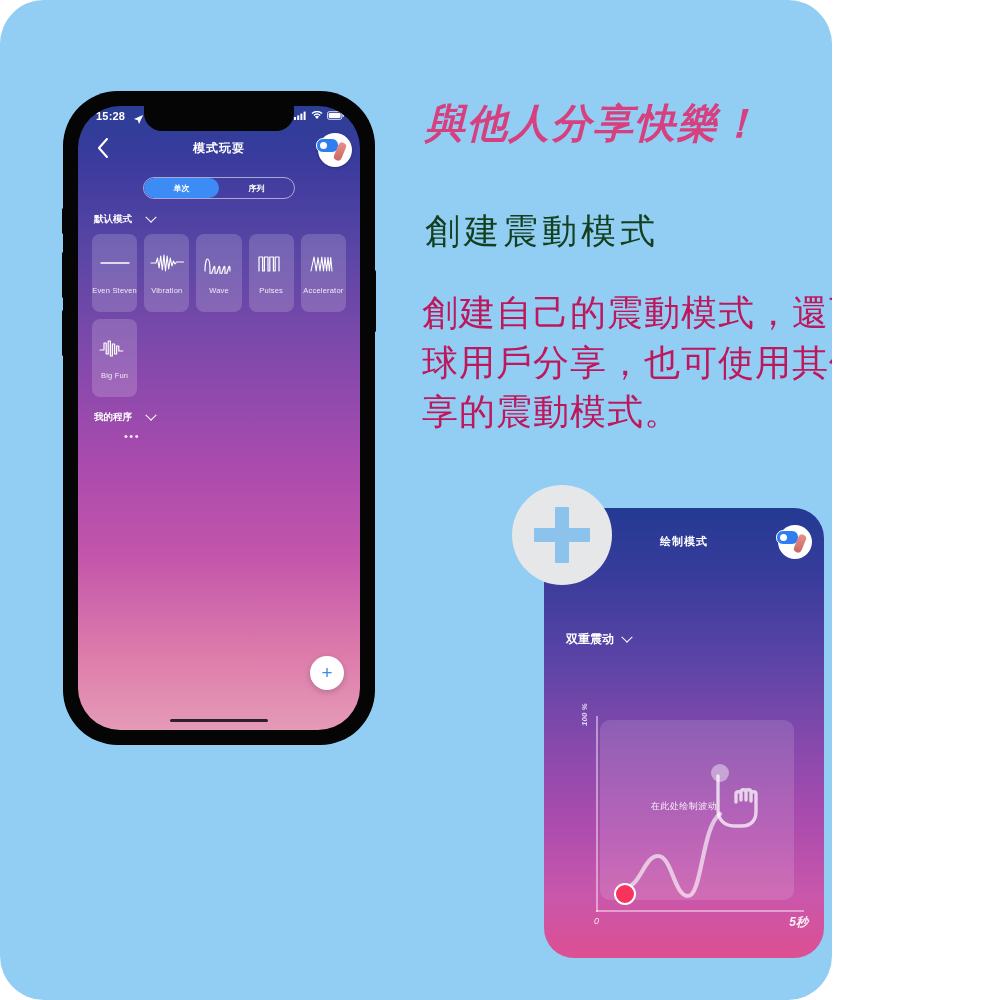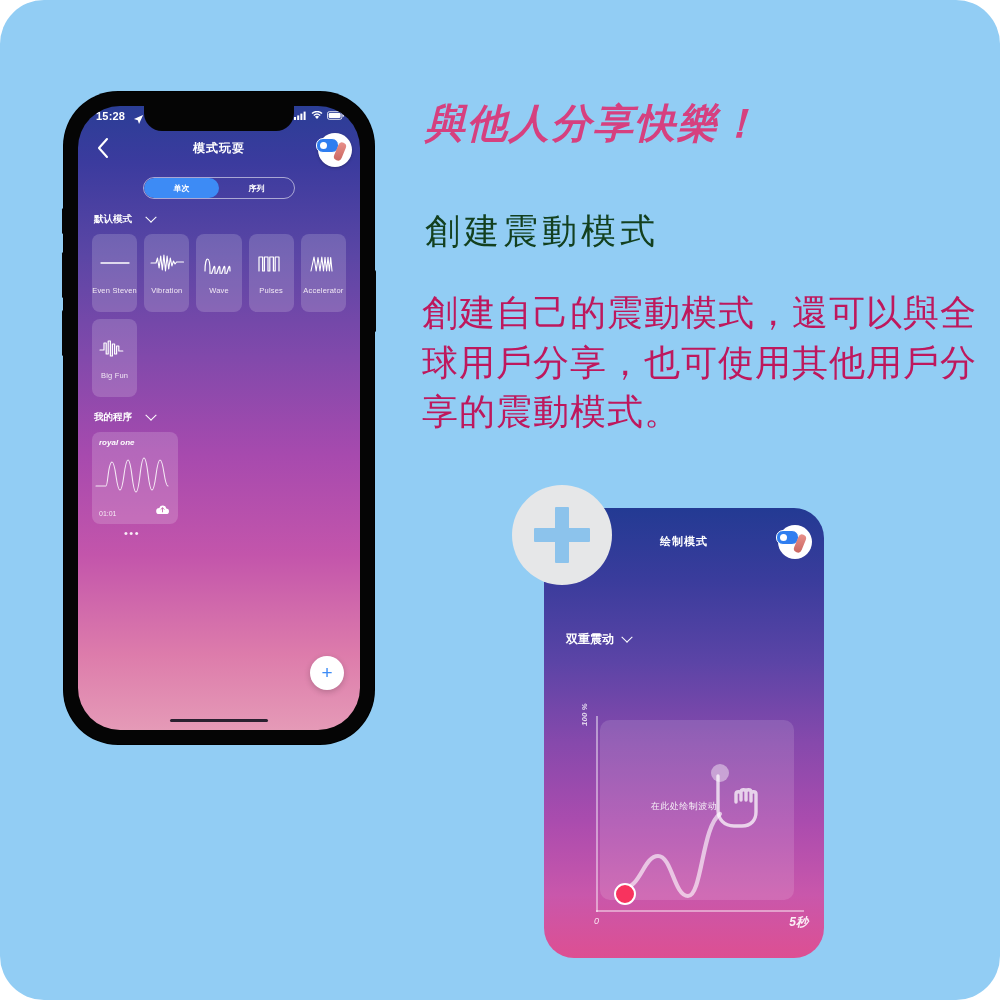--- a/index.html
+++ b/index.html
@@ -1,18 +1,18 @@
 <!DOCTYPE html>
 <html><head>
 <meta charset="utf-8">
 <style>
   html,body{margin:0;padding:0;background:#ffffff;}
   body{width:1000px;height:1000px;font-family:"Liberation Sans","DejaVu Sans",sans-serif;overflow:hidden;}
 
-  .canvas{position:relative;width:1000px;height:1000px;background:#92cdf4;border-radius:44px;overflow:hidden;}
+  .canvas{position:relative;width:832px;height:1000px;background:#92cdf4;border-radius:44px;overflow:hidden;}
 
   
   .phone{position:absolute;left:64px;top:92px;width:310px;height:652px;background:#050505;border-radius:54px;
          box-shadow:0 0 0 1px #000;}
   .phone .screen{position:absolute;left:14px;top:14px;width:282px;height:624px;border-radius:42px;overflow:hidden;
          background:linear-gradient(180deg,#2b3e96 0%,#3b3b9e 9%,#5b46a5 24%,#8149ab 40%,#a74aae 56%,#c355ab 72%,#dd7cab 88%,#e59ab7 100%);}
   .notch{position:absolute;left:50%;transform:translateX(-50%);top:0;width:150px;height:25px;background:#050505;
          border-bottom-left-radius:18px;border-bottom-right-radius:18px;z-index:6;}
   .side-btn{position:absolute;background:#050505;border-radius:2px;}
   .sb1{left:-2px;top:116px;width:3px;height:26px;}
@@ -215,35 +215,20 @@
           </span>
           <span>Big Fun</span>
         </div>
       </div>
 
       <div class="sec">
         <span>我的程序</span>
         <i class="chev"></i>
       </div>
 
-      <div class="prog">
-        <div class="prog-name">royal one</div>
-        <div class="prog-wave">
-          <svg width="86" height="48" viewBox="0 0 86 48">
-            <path d="M4 36 14 36C16 36 16 12 20 12S24 40 28 40 32 10 36 10s4 32 8 32 4-34 8-34 4 32 8 32 4-30 8-30 4 26 8 26" fill="none" stroke="rgba(255,255,255,.85)" stroke-width="1.1" stroke-linecap="round"></path>
-          </svg>
-        </div>
-        <div class="prog-time">01:01</div>
-        <div class="prog-cloud">
-          <svg width="15" height="11" viewBox="0 0 16 12">
-              <path d="M4.3 11h7.6a3 3 0 0 0 .3-6 4 4 0 0 0-7.7-.6A2.9 2.9 0 0 0 4.3 11z" fill="#fff"></path>
-              <path d="M8 8.6V4.2M6.3 5.8 8 4.1l1.7 1.7" stroke="#c769b0" stroke-width="1" fill="none" stroke-linecap="round"></path>
-            </svg>
-        </div>
-      </div>
       <div class="prog-dots">•••</div>
 
       <div class="fab">
         <span>+</span>
       </div>
       <div class="home-ind"></div>
     </div>
   </div>
 
   <div class="headline">與他人分享快樂！</div>

